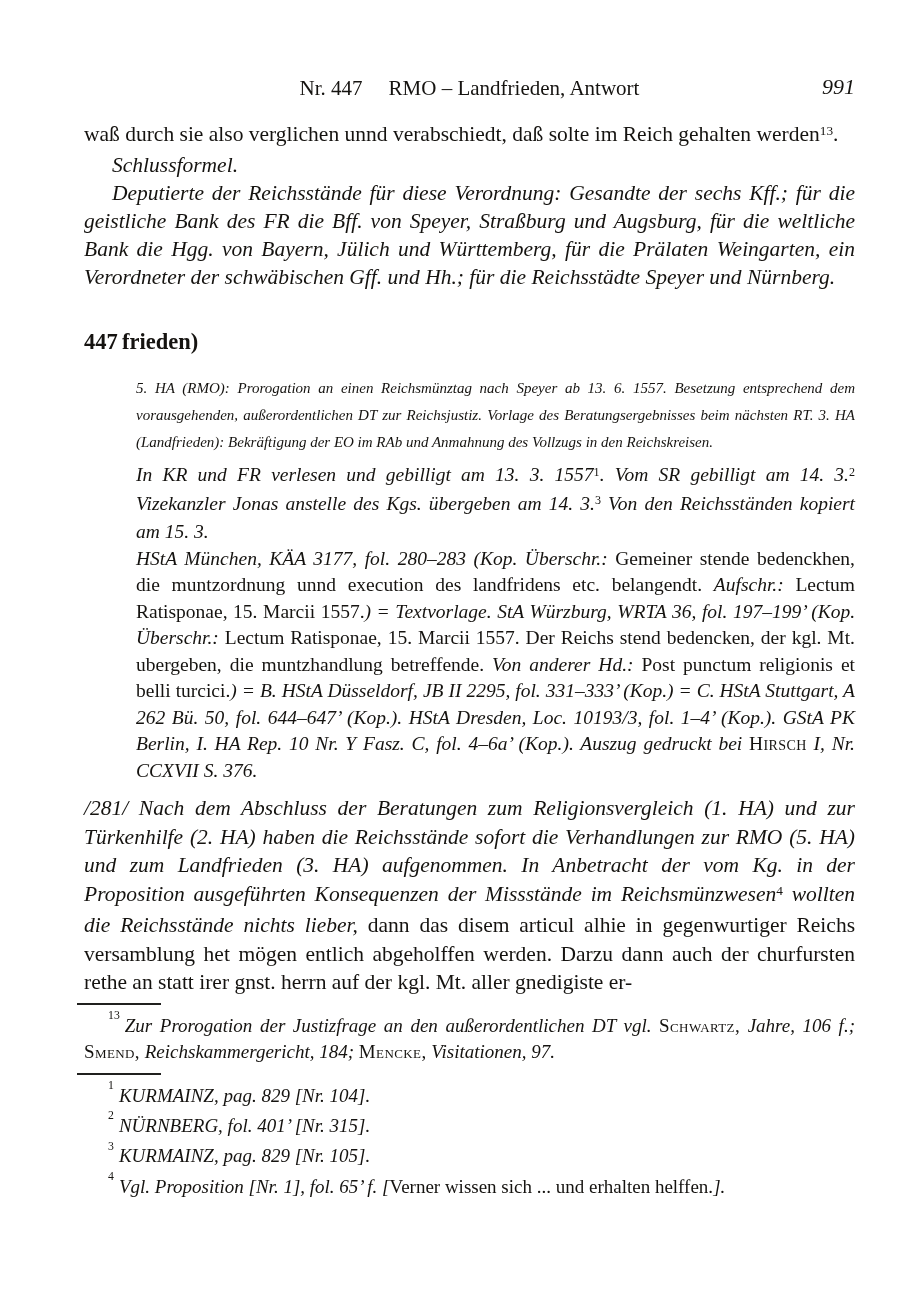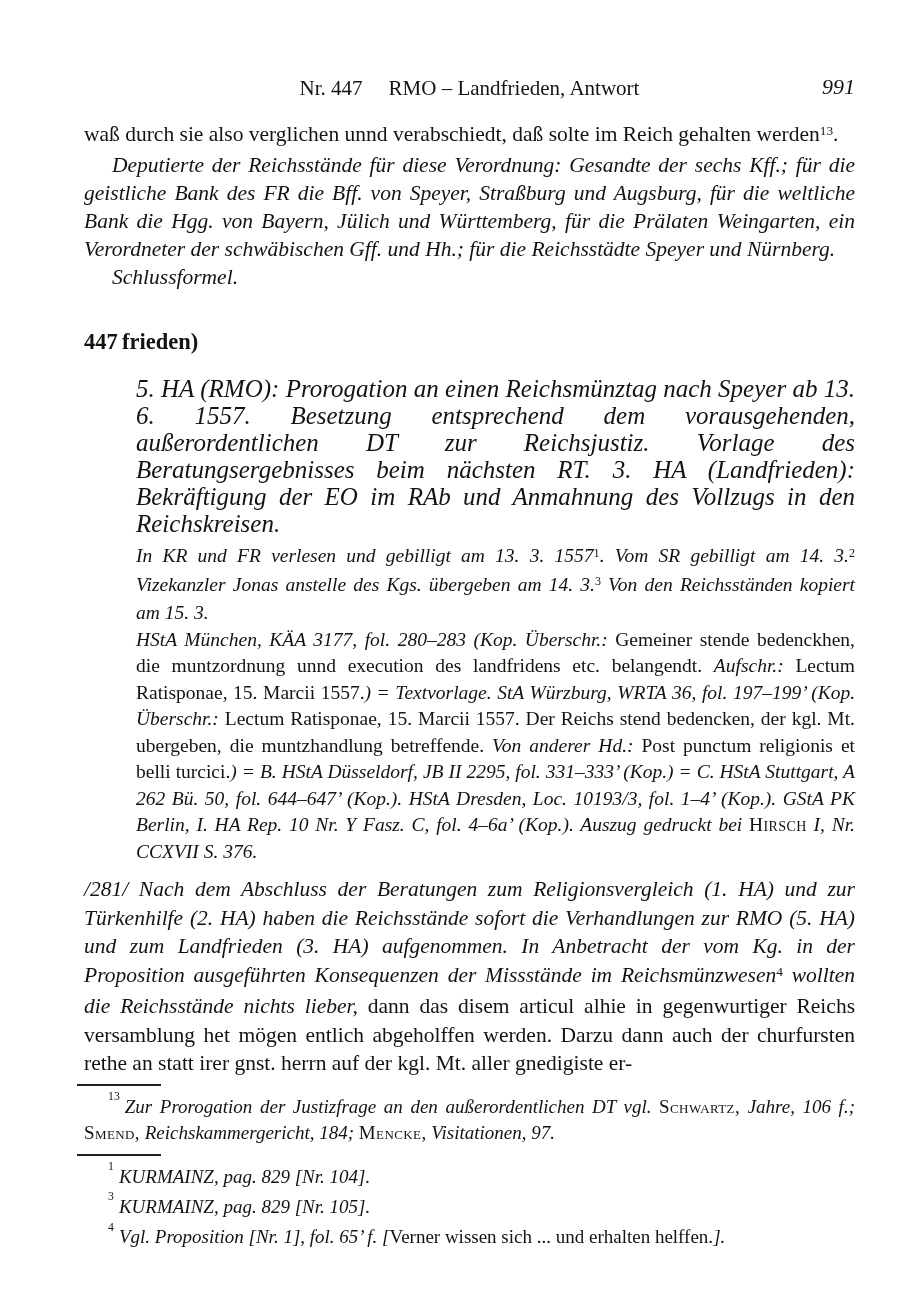--- a/index.html
+++ b/index.html
@@ -23,21 +23,21 @@
 
   
   .heading { display:flex; margin-top:36px; font-weight:bold; font-size:22.5px; line-height:30px; }
   .heading-num { width:38px; flex:none; }
   .heading-text { flex:1; }
   .hline { display:block; }
   .hline.j { text-align:justify; text-align-last:justify; }
 
   
   .block { margin-left:52px; text-align:justify; hyphens:auto; }
-  .summary { margin-top:18px; font-size:25px; line-height:27px; font-style:italic; }
+  .summary { margin-top:18px; font-size:15px; line-height:27px; font-style:italic; }
   .small { font-size:19.5px; line-height:26.5px; }
   .note { margin-top:6px; }
 
   .mainpara { margin-top:10px; font-size:21.5px; line-height:28.5px; text-align:justify; hyphens:auto; }
 
   
   .fn-area { margin-top:6px; }
   .fnrule { width:84px; margin-left:-7px; border-top:2px solid #20201e; }
   .fnrule + .footnote { margin-top:4px; }
   .footnote { font-size:19px; line-height:26px; text-align:justify; text-indent:24px; hyphens:auto; }
@@ -58,23 +58,23 @@
 
   <header class="running-header">
     <div class="rh-title">
       <span>Nr. 447</span><span class="rh-gap">RMO – Landfrieden, Antwort</span>
     </div>
     <div class="rh-page">991</div>
   </header>
 
   <p class="para"><span class="run-r">waß durch sie also verglichen unnd verabschiedt, daß solte im Reich gehalten werden</span><span class="run-sup">13</span><span class="run-r">.</span></p>
 
+  <p class="para indent italic">Schlussformel.</p>
+
   <p class="para indent italic">Deputierte der Reichsstände für diese Verordnung: Gesandte der sechs Kff.; für die geistliche Bank des FR die Bff. von Speyer, Straßburg und Augsburg, für die weltliche Bank die Hgg. von Bayern, Jülich und Württemberg, für die Prälaten Weingarten, ein Verordneter der schwäbischen Gff. und Hh.; für die Reichsstädte Speyer und Nürnberg.</p>
-
-  <p class="para indent italic">Schlussformel.</p>
 
   <div class="heading">
     <span class="heading-num">447</span>
     <span class="heading-text">
       <span class="hline">frieden)</span>
     </span>
   </div>
 
   <p class="block summary">5. HA (RMO): Prorogation an einen Reichsmünztag nach Speyer ab 13. 6. 1557. Besetzung entsprechend dem vorausgehenden, außerordentlichen DT zur Reichsjustiz. Vorlage des Beratungsergebnisses beim nächsten RT. 3. HA (Landfrieden): Bekräftigung der EO im RAb und Anmahnung des Vollzugs in den Reichskreisen.</p>
 
@@ -83,17 +83,18 @@
   <p class="block small"><span class="run-i">HStA München, KÄA 3177, fol. 280–283 (Kop. Überschr.: </span><span class="run-r">Gemeiner stende bedenckhen, die muntzordnung unnd execution des landfridens etc. belangendt. </span><span class="run-i">Aufschr.: </span><span class="run-r">Lectum Ratisponae, 15. Marcii 1557.</span><span class="run-i">) = Textvorlage. StA Würzburg, WRTA 36, fol. 197–199’ (Kop. Überschr.: </span><span class="run-r">Lectum Ratisponae, 15. Marcii 1557. Der Reichs stend bedencken, der kgl. Mt. ubergeben, die muntzhandlung betreffende. </span><span class="run-i">Von anderer Hd.: </span><span class="run-r">Post punctum religionis et belli turcici.</span><span class="run-i">) = B. HStA Düsseldorf, JB II 2295, fol. 331–333’ (Kop.) = C. HStA Stuttgart, A 262 Bü. 50, fol. 644–647’ (Kop.). HStA Dresden, Loc. 10193/3, fol. 1–4’ (Kop.). GStA PK Berlin, I. HA Rep. 10 Nr. Y Fasz. C, fol. 4–6a’ (Kop.). Auszug gedruckt bei </span><span class="run-sc">Hirsch</span><span class="run-i"> I, Nr. CCXVII S. 376.</span></p>
 
   <p class="mainpara"><span class="run-i">/281/ Nach dem Abschluss der Beratungen zum Religionsvergleich (1. HA) und zur Türkenhilfe (2. HA) haben die Reichsstände sofort die Verhandlungen zur RMO (5. HA) und zum Landfrieden (3. HA) aufgenommen. In Anbetracht der vom Kg. in der Proposition ausgeführten Konsequenzen der Missstände im Reichsmünzwesen</span><span class="run-sup">4</span><span class="run-i"> wollten die Reichsstände nichts lieber,</span><span class="run-r"> dann das disem articul alhie in gegenwurtiger Reichs versamblung het mögen entlich abgeholffen werden. Darzu dann auch der churfursten rethe an statt irer gnst. herrn auf der kgl. Mt. aller gnedigiste er-</span></p>
 
   <div class="fn-area">
     <div class="fnrule"></div>
     <p class="footnote"><sup class="fn-num">13</sup><span><span class="run-i">Zur Prorogation der Justizfrage an den außerordentlichen DT vgl. </span><span class="run-sc">Schwartz,</span><span class="run-i"> Jahre, 106 f.; </span><span class="run-sc">Smend,</span><span class="run-i"> Reichskammergericht, 184; </span><span class="run-sc">Mencke,</span><span class="run-i"> Visitationen, 97.</span></span></p>
 
     <div class="fnrule"></div>
     <p class="footnote"><sup class="fn-num">1</sup><span><span class="run-i">KURMAINZ, pag. 829 [Nr. 104].</span></span></p>
+    <p class="footnote"><sup class="fn-num">2</sup><span><span class="run-i">NÜRNBERG, fol. 401’ [Nr. 315].</span></span></p>
     <p class="footnote"><sup class="fn-num">3</sup><span><span class="run-i">KURMAINZ, pag. 829 [Nr. 105].</span></span></p>
     <p class="footnote"><sup class="fn-num">4</sup><span><span class="run-i">Vgl. Proposition [Nr. 1], fol. 65’ f. [</span><span class="run-r">Verner wissen sich ... und erhalten helffen.</span><span class="run-i">].</span></span></p>
   </div>
 
 </div>
 
 </body></html>

